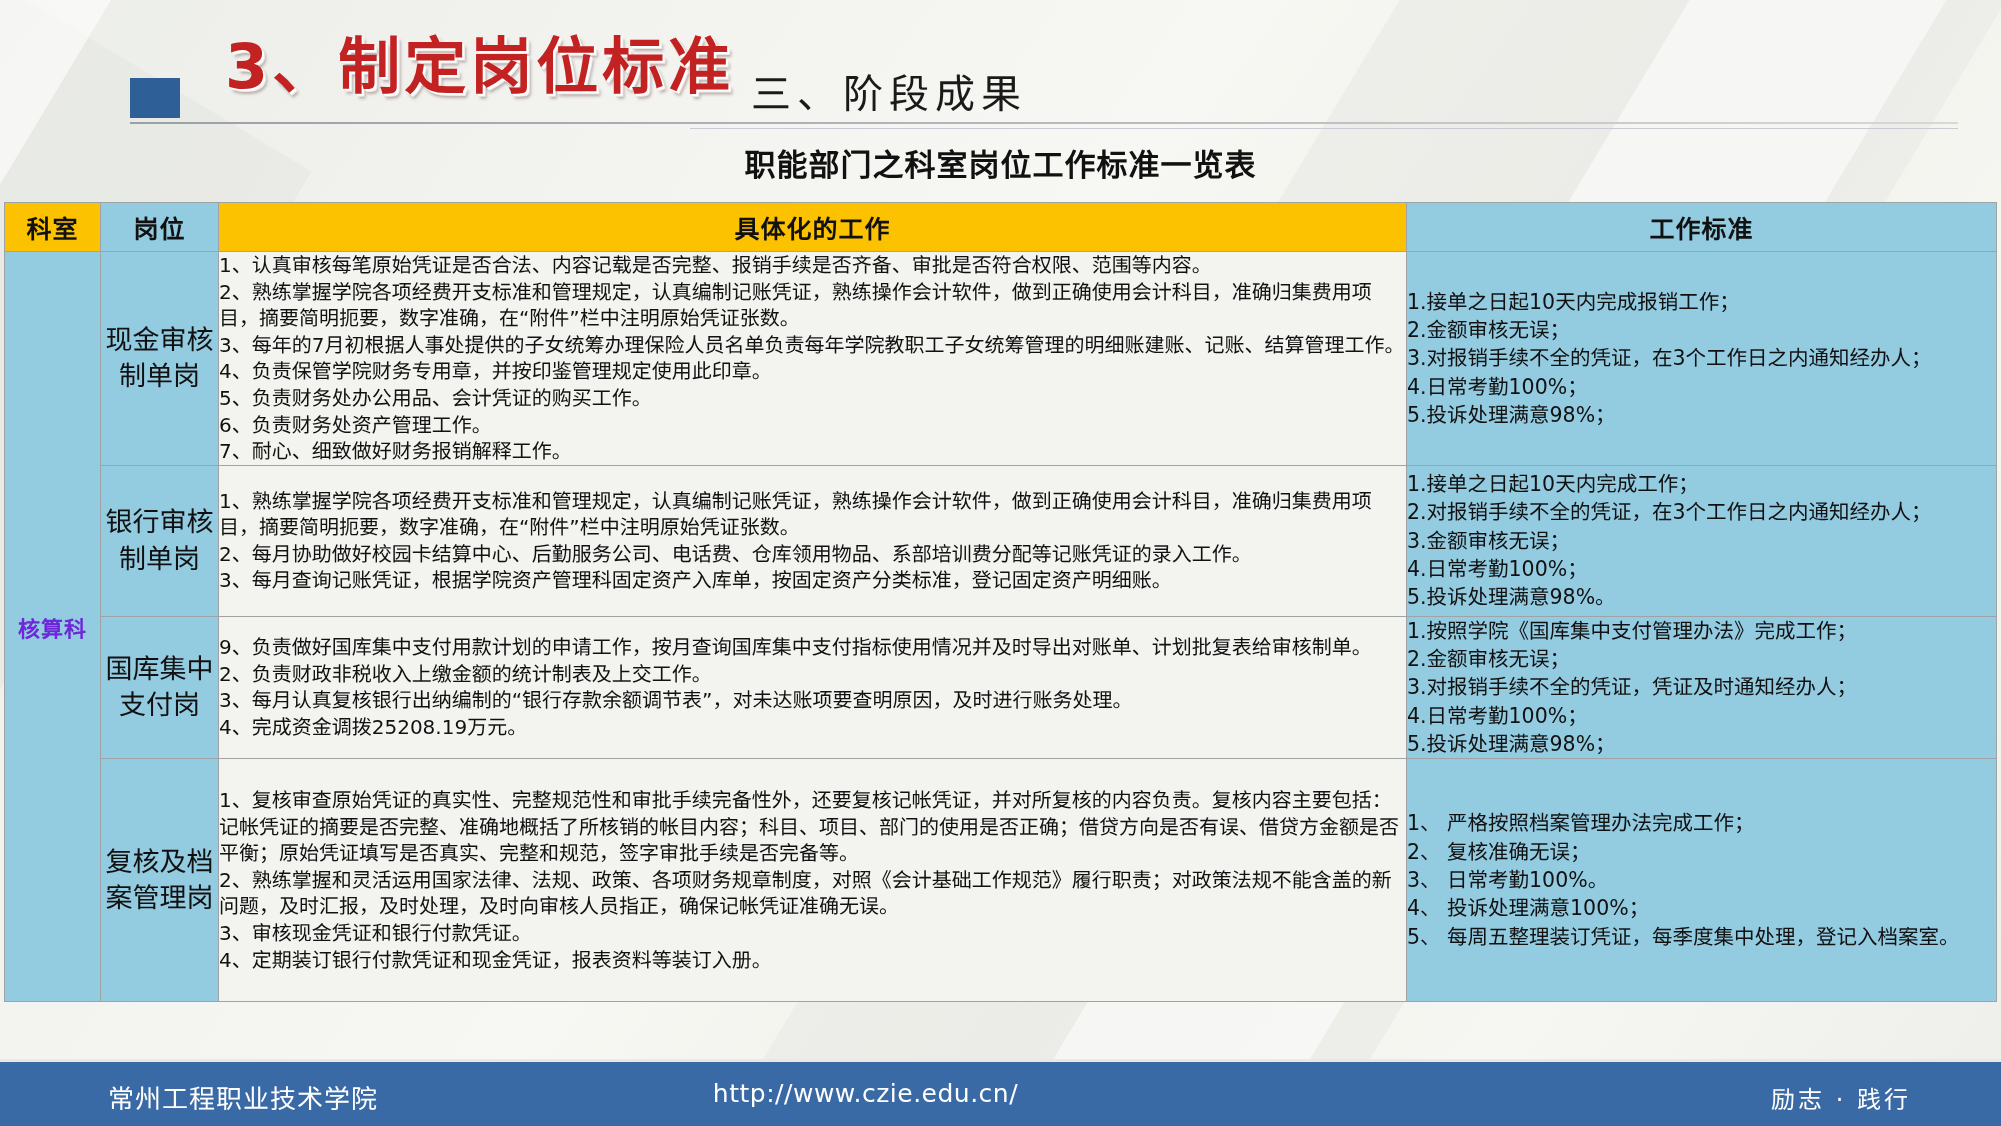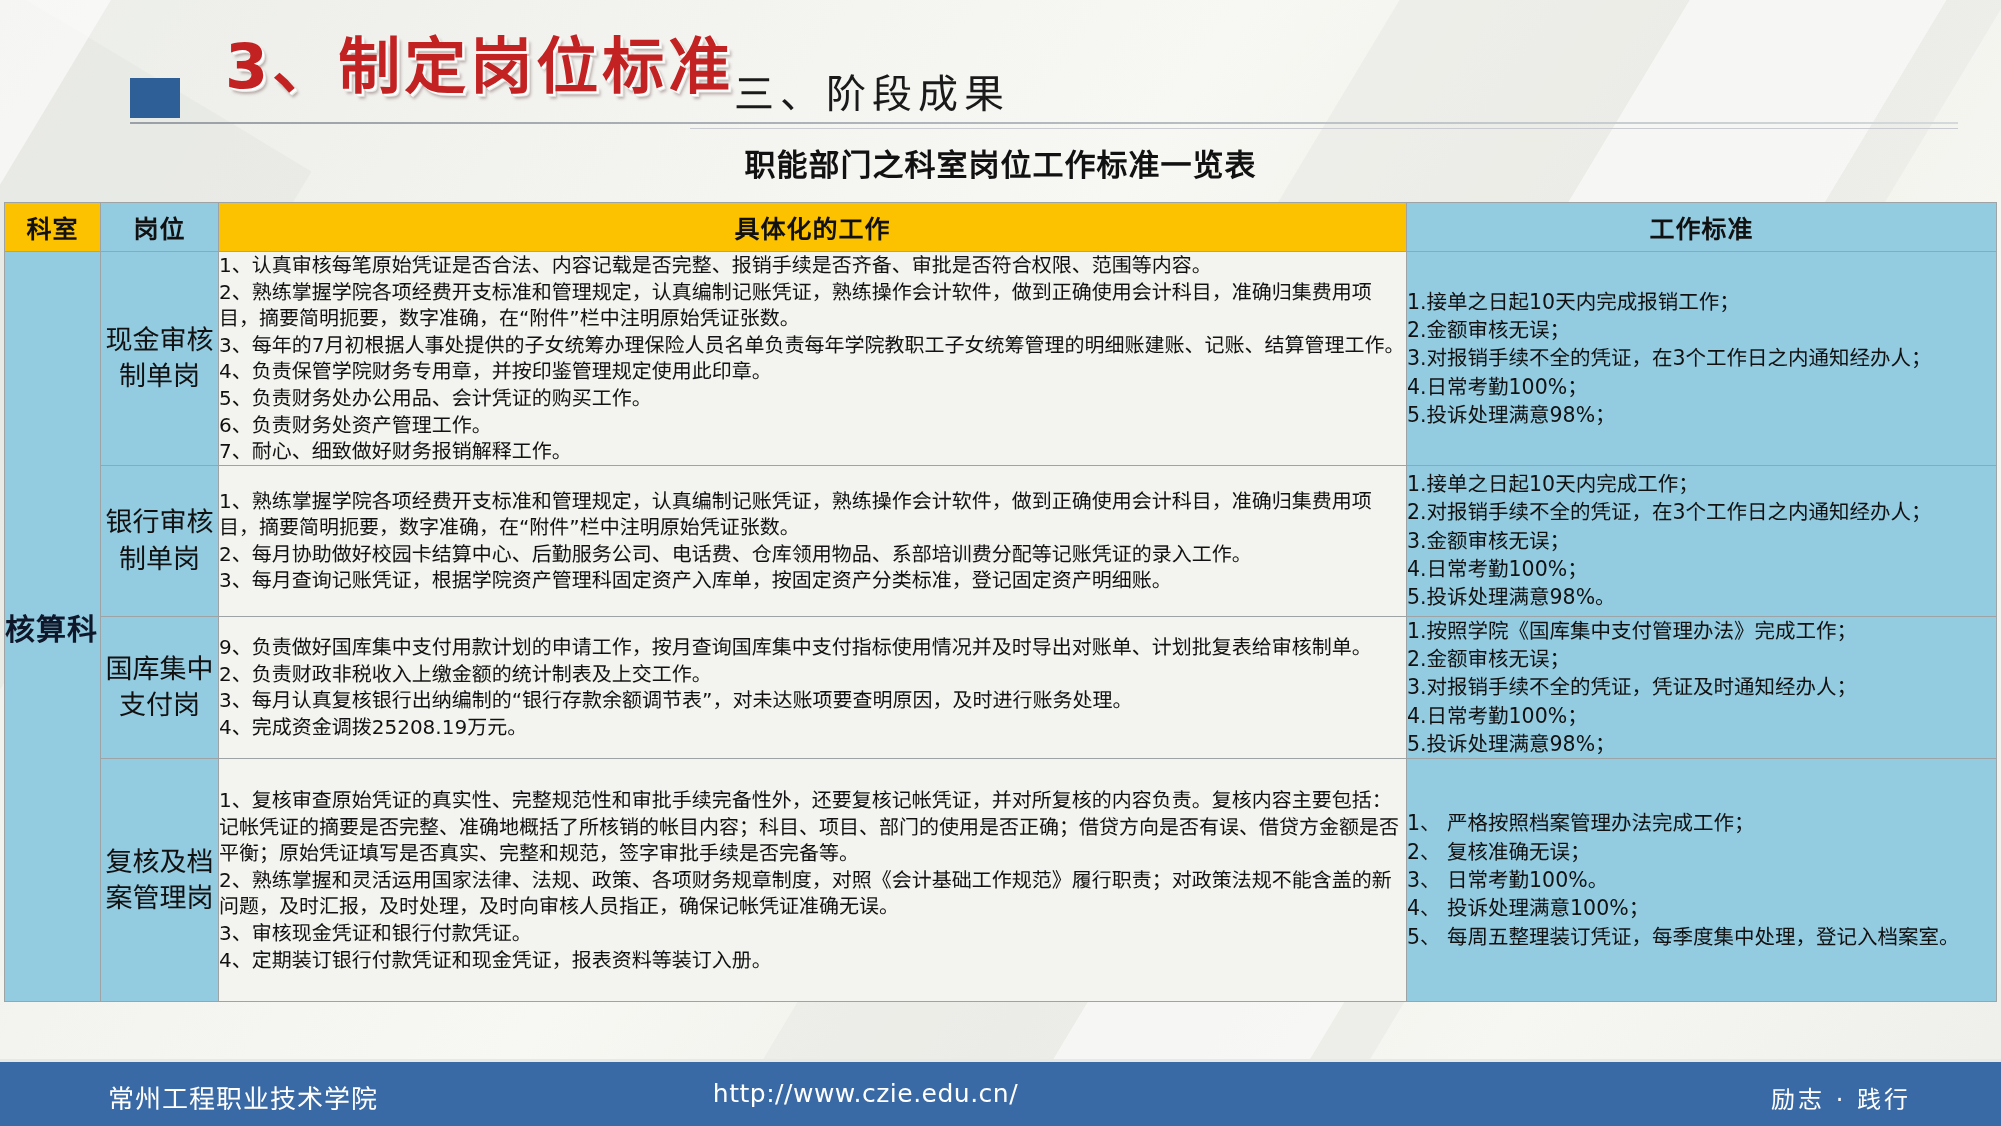--- a/index.html
+++ b/index.html
@@ -59,21 +59,21 @@
     line-height: 1;
     text-shadow:
       2px 2px 0 #ffffff,
       3px 3px 0 #e8e8e4,
       4px 5px 3px rgba(120,90,90,0.45);
     white-space: nowrap;
     font-family: "DejaVu Sans", "Liberation Sans", sans-serif;
   }
   .section-title {
     position: absolute;
-    right: 642px;
+    right: 625px;
     top: 62px;
     font-size: 40px;
     color: #1a1a1a;
     letter-spacing: 6px;
     white-space: nowrap;
     font-family: "DejaVu Serif", "Liberation Serif", serif;
     font-weight: normal;
   }
   .header-rule {
     position: absolute;
@@ -129,23 +129,24 @@
     font-weight: bold;
     color: #111;
     text-align: center;
     letter-spacing: 1px;
   }
   th.h-yellow { background: #fcc200; }
   th.h-blue   { background: #93cbe0; font-family: Liberation Serif, serif; }
 
   td.dept {
     background: #93cbe0;
-    font-size: 30px;
+    text-align: center;
+    font-size: 22px;
     font-weight: bold;
-    color: #0f172a;
+    color: #6d28d9;
     letter-spacing: 1px;
     width: 96px;
   }
   td.post {
     background: #93cbe0;
     text-align: center;
     font-size: 27px;
     color: #111;
     width: 118px;
     line-height: 1.35;

